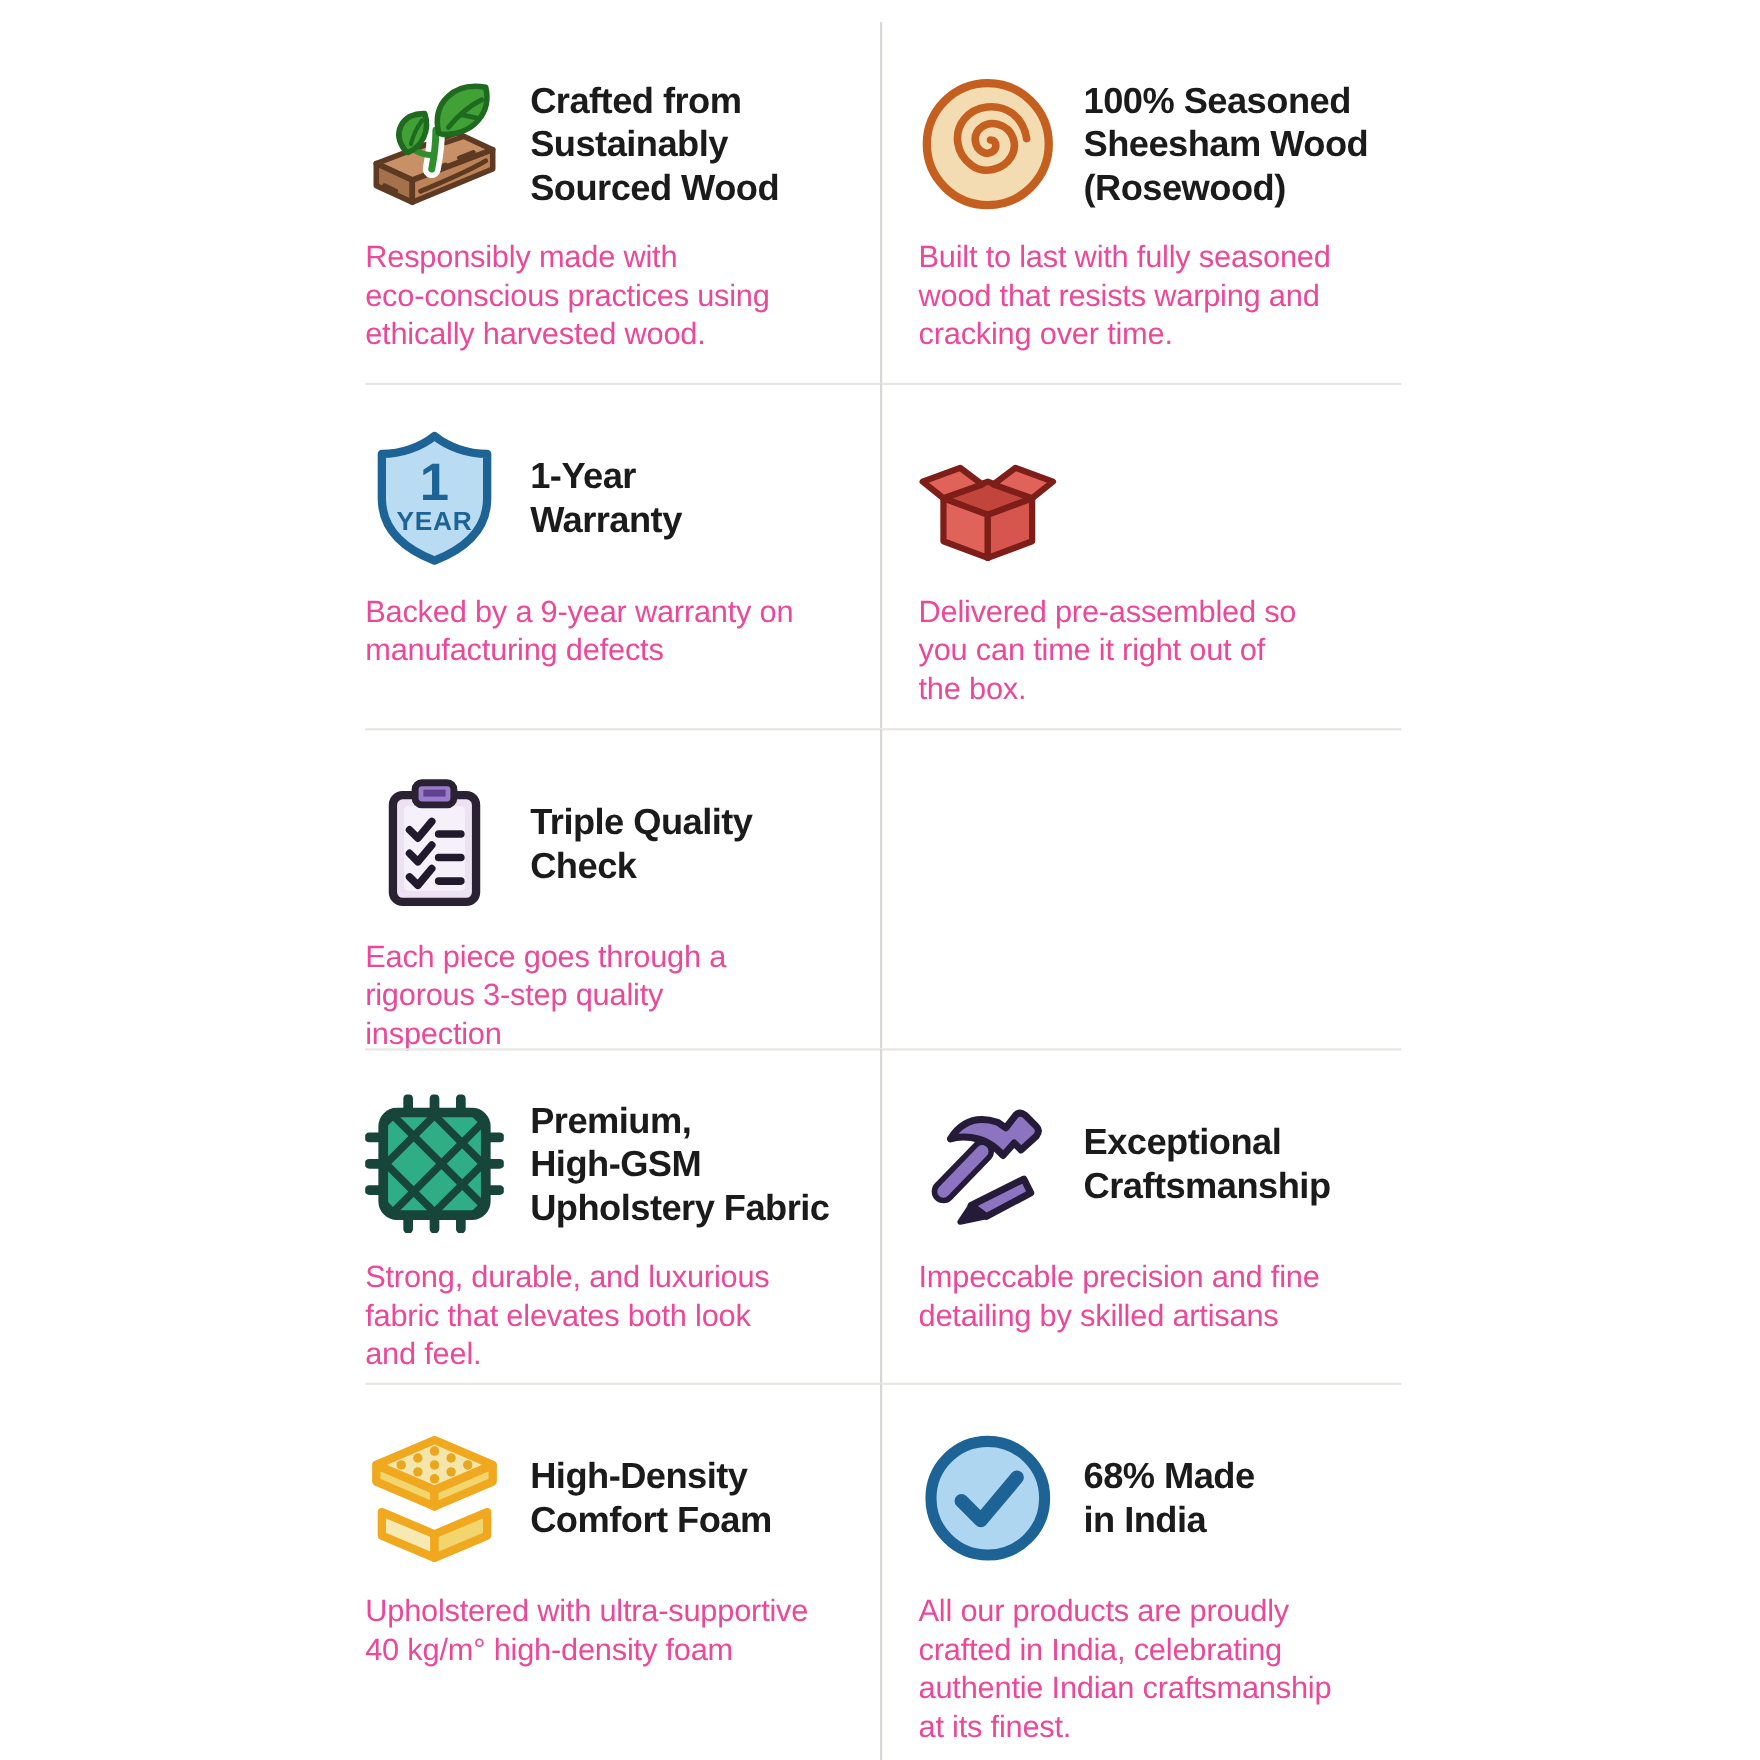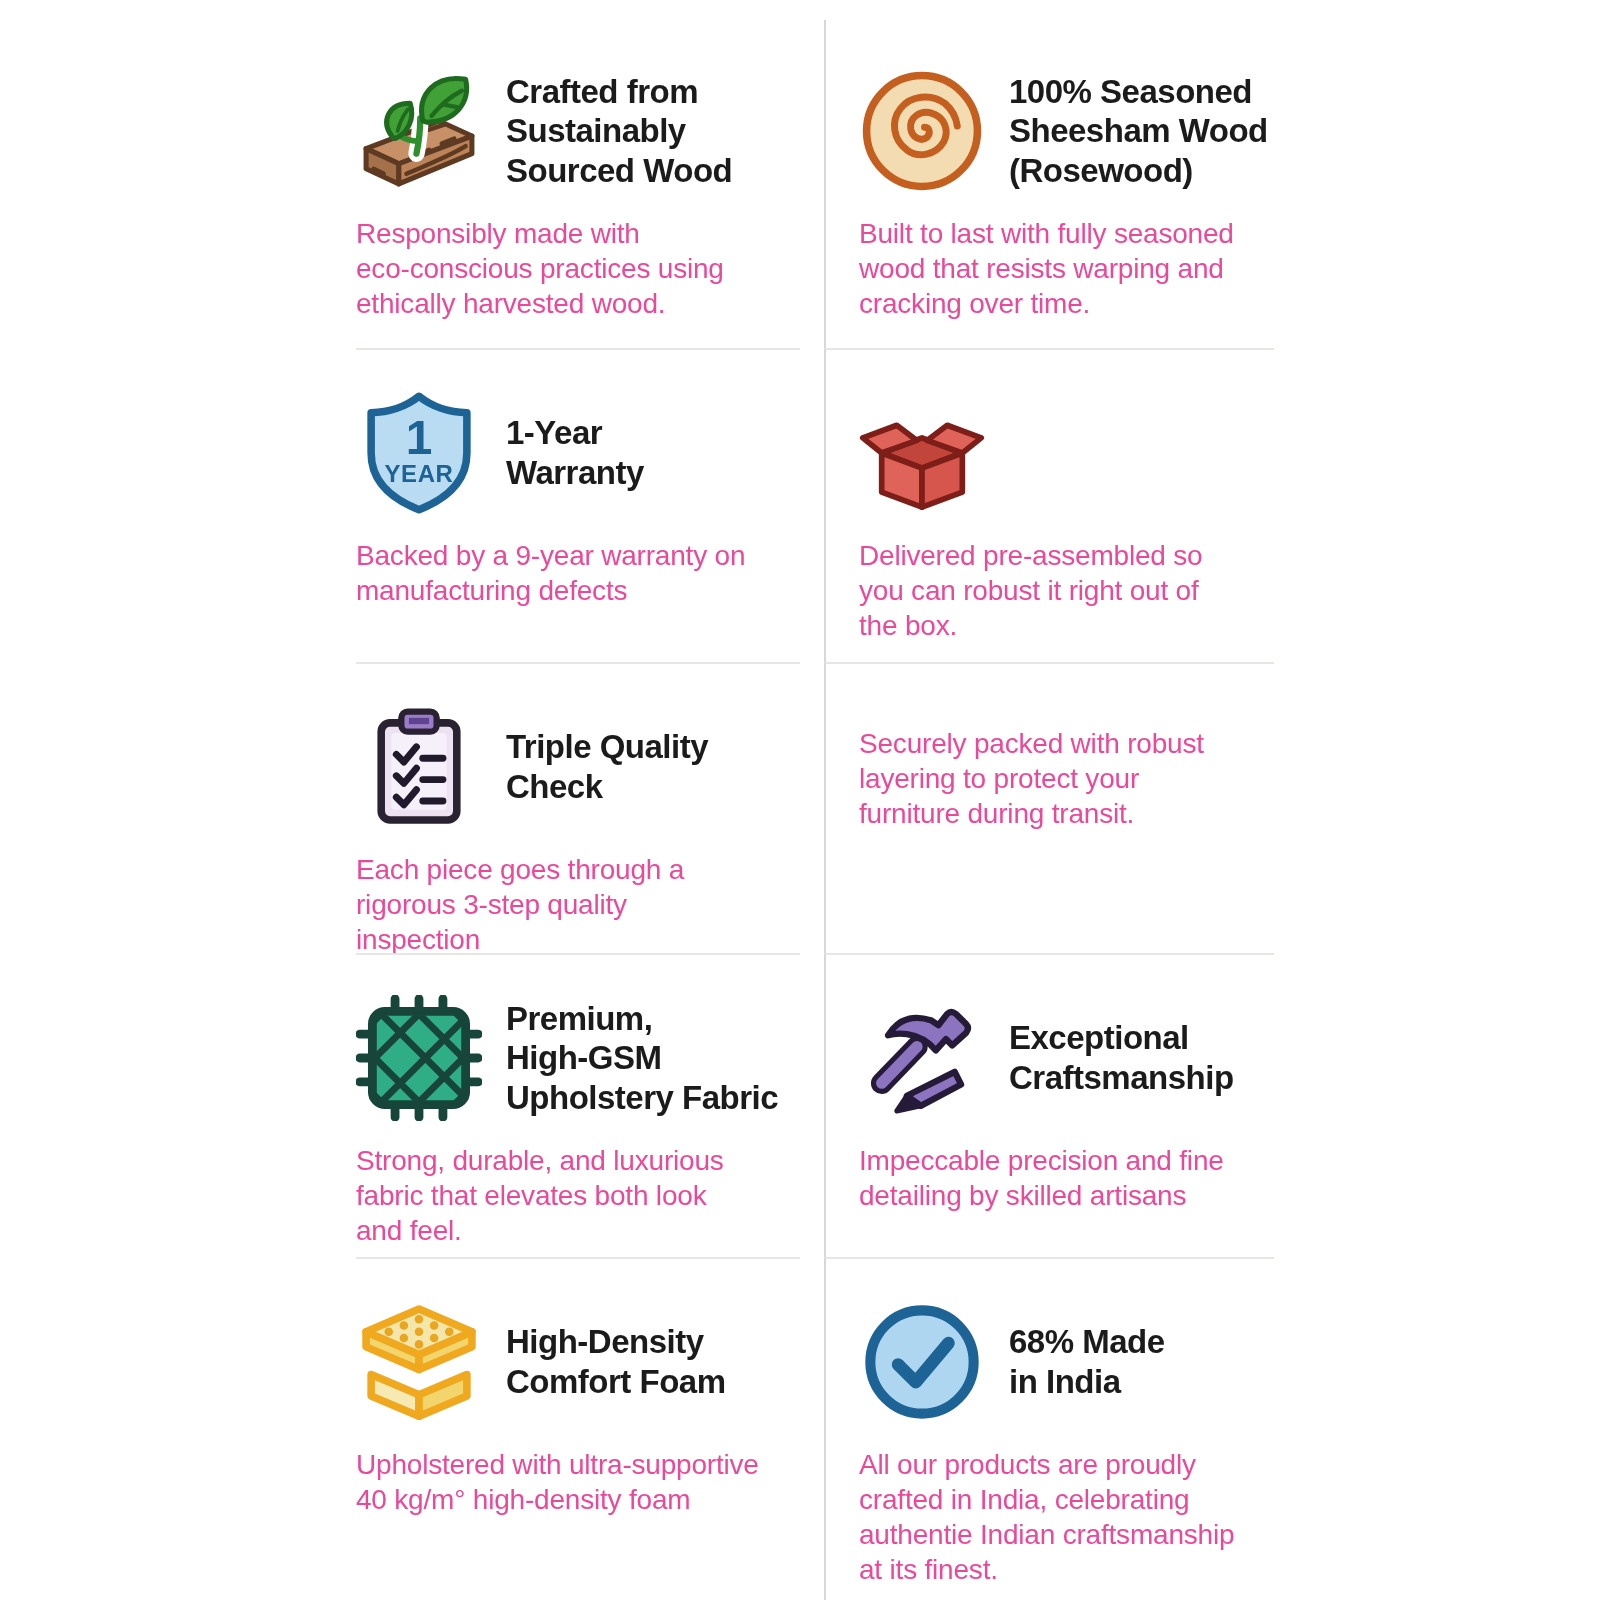--- a/index.html
+++ b/index.html
@@ -14,21 +14,20 @@
     position:absolute;
     left:332px; top:20px;
     width:942px;
     display:grid;
     grid-template-columns:468px 474px;
     grid-template-rows:328px 314px 291px 304px auto;
   }
   .cell{
     box-sizing:border-box;
     padding:40px 10px 34px 0;
-    margin-left:24px;
   }
   .cell.first-row{padding-top:48px;}
   .cell:nth-child(even){
     border-left:2px solid #d9d7d3;
     padding-left:33px;
   }
   .cell:nth-child(n+3){
     border-top:2px solid #e8e6e2;
   }
   .head{
@@ -136,21 +135,21 @@
             <polygon points="18,50 50,38 82,50 50,62" fill="#c2453c"></polygon>
             <polygon points="18,50 3,38 30,28 46,40" fill="#e0635a"></polygon>
             <polygon points="82,50 97,38 70,28 54,40" fill="#e0635a"></polygon>
             <polygon points="18,50 50,62 50,93 18,81" fill="#e0635a"></polygon>
             <polygon points="82,50 50,62 50,93 82,81" fill="#d6564d"></polygon>
           </g>
         </svg>
       </span>
     </div>
     <p class="desc">Delivered pre-assembled so
-you can robust it right out of
+you can time it right out of
 the box.</p>
   </section>
 
   <section class="cell">
     <div class="head">
       <span class="icon">
         <svg viewBox="0 0 100 100">
           <rect x="20" y="15" width="60" height="77" rx="7" fill="#ece2f2" stroke="#2a2232" stroke-width="6"></rect>
           <rect x="28" y="23" width="44" height="61" rx="3" fill="#f6f0fa"></rect>
           <rect x="36" y="6" width="28" height="16" rx="5" fill="#9a7cc9" stroke="#2a2232" stroke-width="5"></rect>
@@ -167,23 +166,20 @@
       </span>
       <h2 class="title">Triple Quality
 Check</h2>
     </div>
     <p class="desc">Each piece goes through a
 rigorous 3-step quality
 inspection</p>
   </section>
 
   <section class="cell">
-    <p class="desc">Securely packed with robust
-layering to protect your
-furniture during transit.</p>
   </section>
 
   <section class="cell">
     <div class="head">
       <span class="icon">
         <svg viewBox="0 0 100 100">
           <defs>
             <clipPath id="fabclip">
                 <rect x="16" y="16" width="68" height="68" rx="7"></rect>
               </clipPath>

